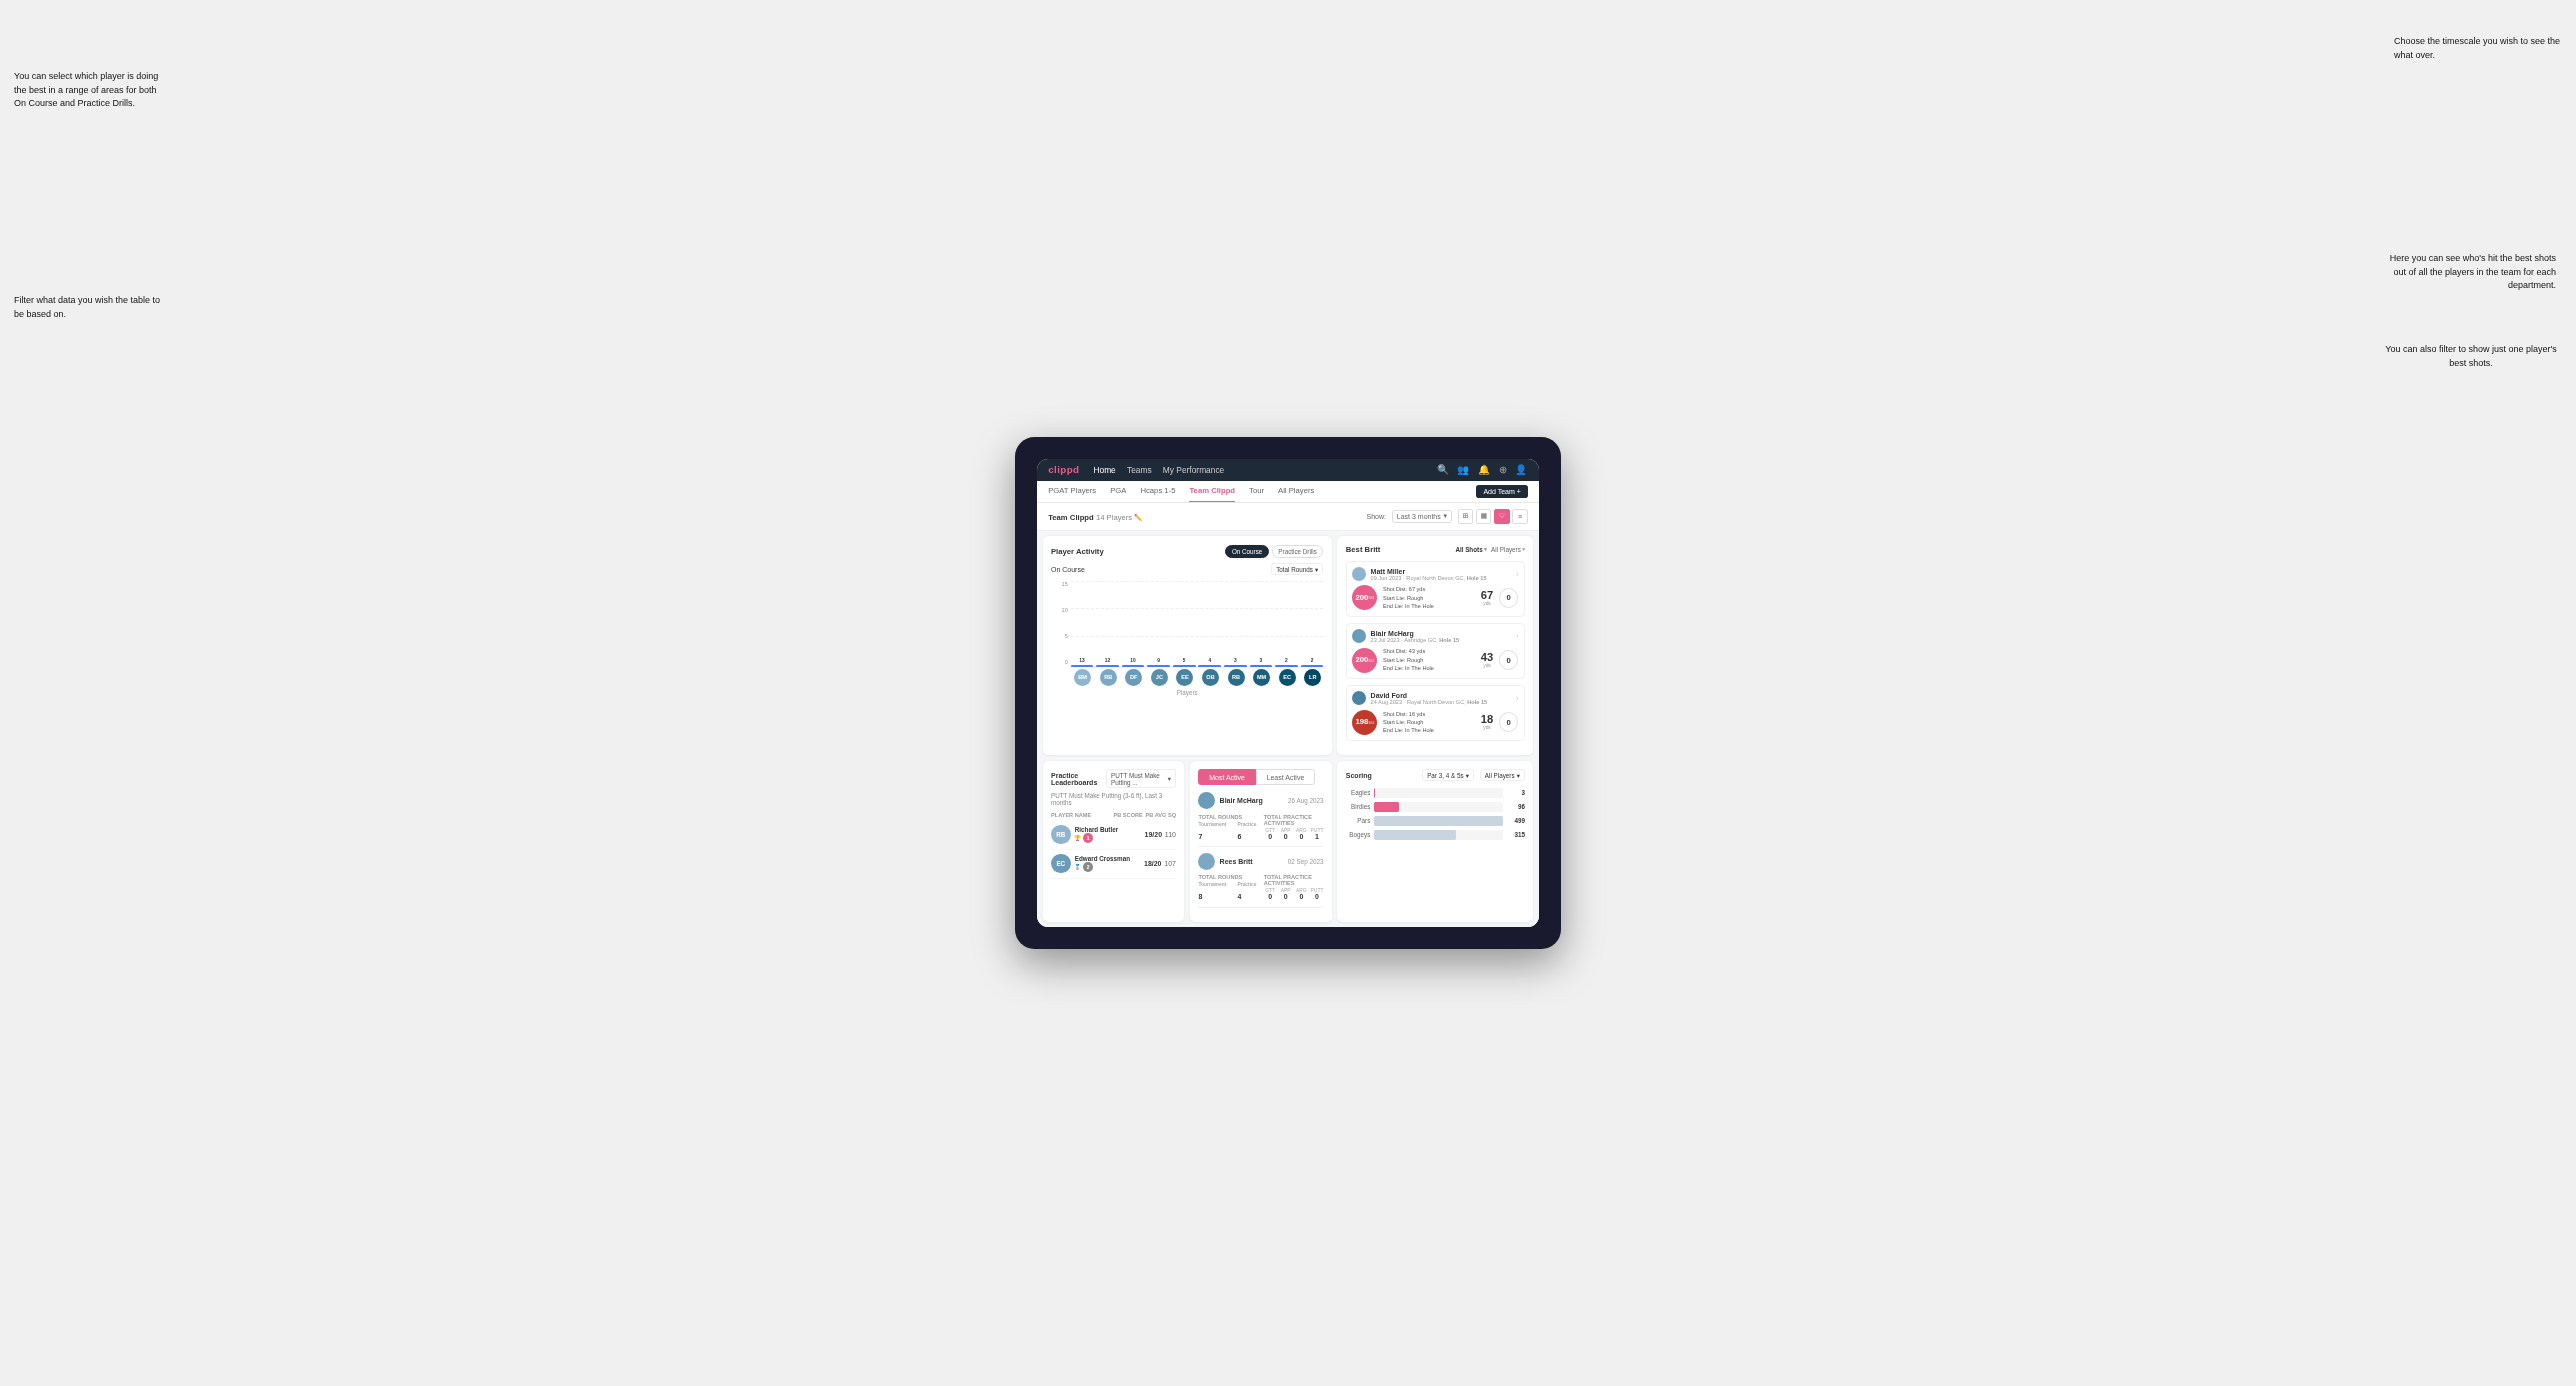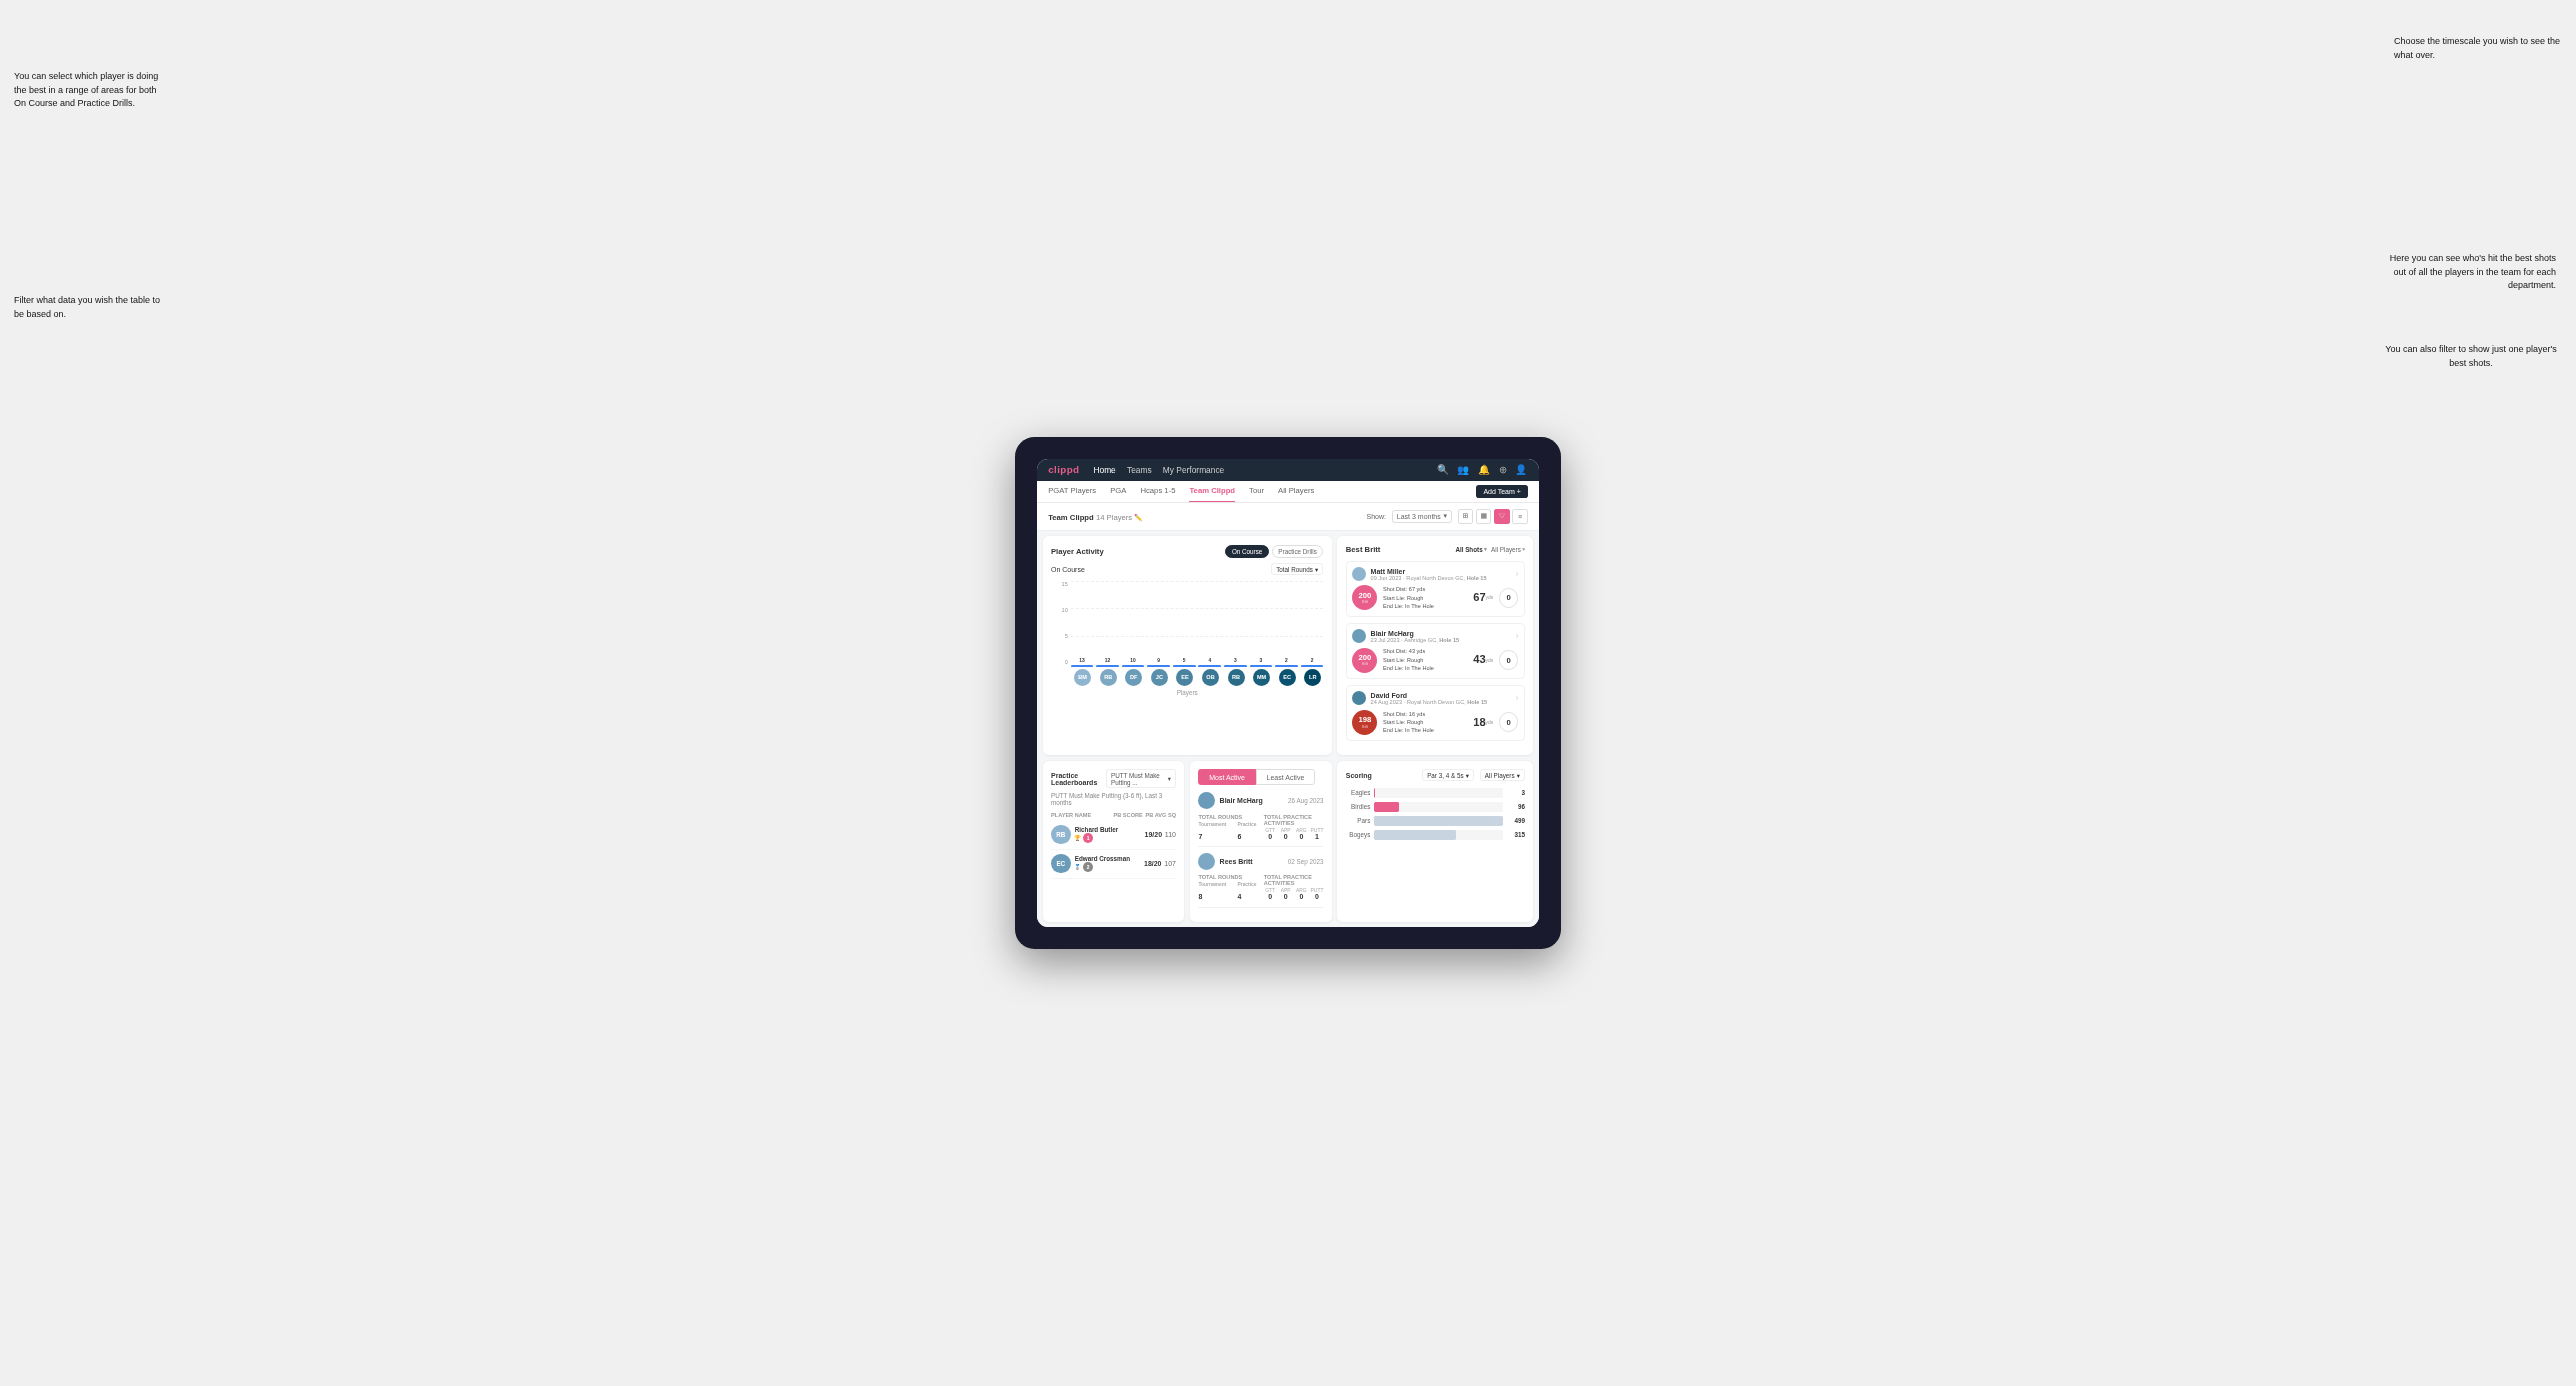--- a/index.html
+++ b/index.html
@@ -372,21 +372,21 @@
       display: flex;
       align-items: center;
       gap: 5.6px;
     }
     .shot-badge {
       width: 25px;
       height: 25px;
       border-radius: 50%;
       background: #e85d8a;
       display: flex;
-      flex-direction: column;
+      flex-direction: row;
       align-items: center;
       justify-content: center;
       flex-shrink: 0;
     }
     .shot-badge-num {
       font-size: 7.7px;
       font-weight: 700;
       color: #fff;
       line-height: 1;
     }
@@ -395,21 +395,21 @@
       color: rgba(255,255,255,0.8);
     }
     .shot-info {
       flex: 1;
       font-size: 5.6px;
       color: #555;
       line-height: 1.5;
     }
     .shot-stat {
       display: flex;
-      flex-direction: row;
+      flex-direction: column;
       align-items: center;
     }
     .shot-stat-num {
       font-size: 11.2px;
       font-weight: 700;
       color: #333;
       line-height: 1;
     }
     .shot-stat-unit {
       font-size: 4.9px;

